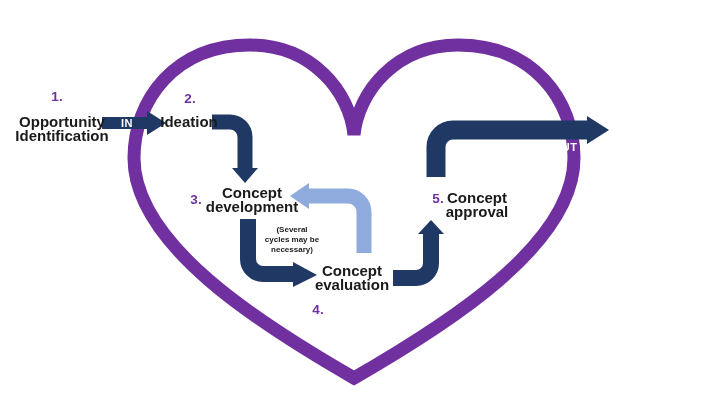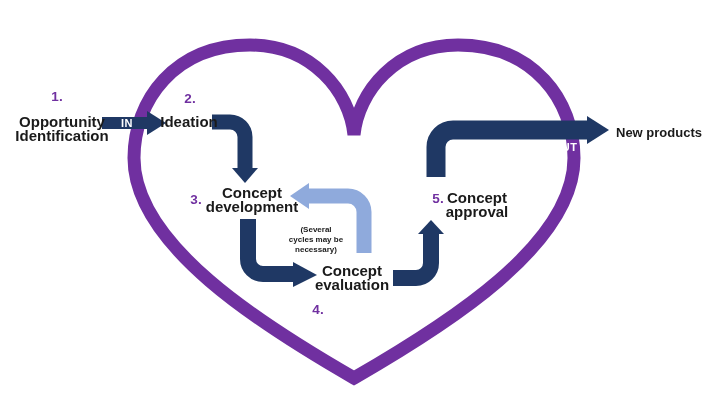--- a/index.html
+++ b/index.html
@@ -67,29 +67,28 @@
 
   <div class="io" style="left:127px;top:123px">IN</div>
 
   <div class="num" style="left:190px;top:99px">2.</div>
   <div class="lbl" style="left:189px;top:122px">Ideation</div>
 
   <div class="num" style="left:196px;top:200px">3.</div>
   <div class="lbl" style="left:252px;top:200px">Concept
 development</div>
 
-  <div class="note" style="left:316px;top:240px">(Several
+  <div class="note" style="left:292px;top:240px">(Several
 cycles may be
 necessary)</div>
 
   <div class="lbl" style="left:352px;top:278px">Concept
 evaluation</div>
   <div class="num" style="left:318px;top:310px">4.</div>
 
   <div class="num" style="left:438px;top:199px">5.</div>
   <div class="lbl" style="left:477px;top:205px">Concept
 approval</div>
 
   <div class="io" style="left:565px;top:147px">OUT</div>
 
-  <div class="out-label" style="left:616px;top:132px">New products</div>
 
 </div>
 
 </body></html>

